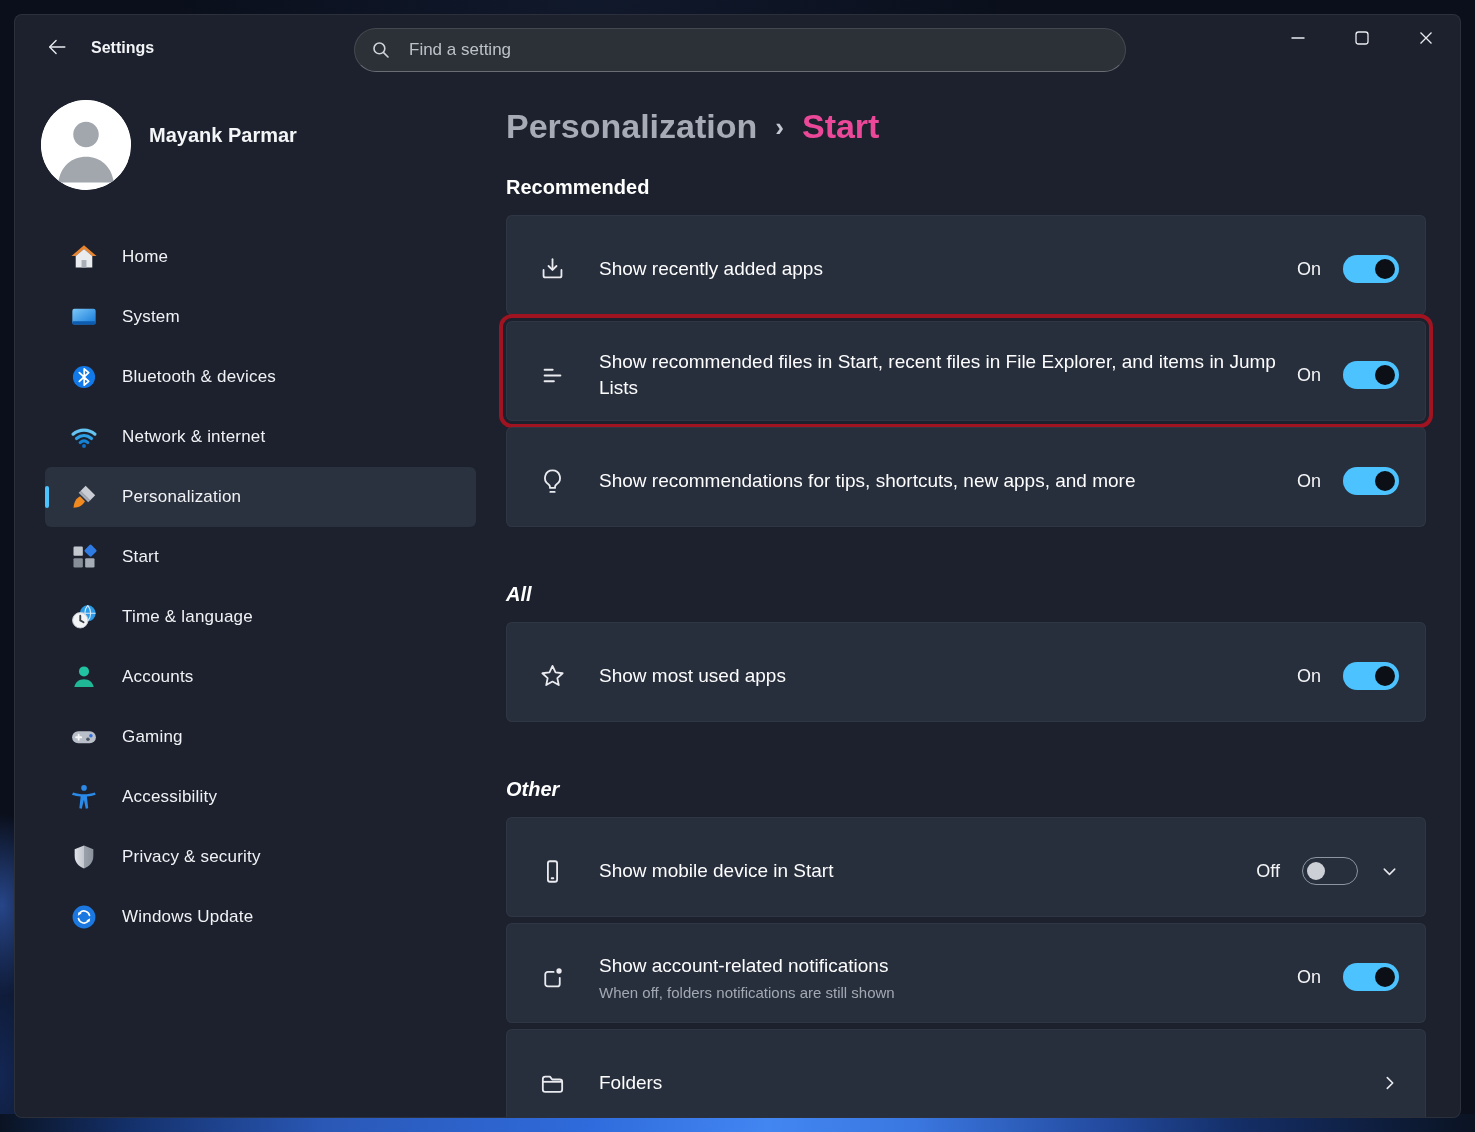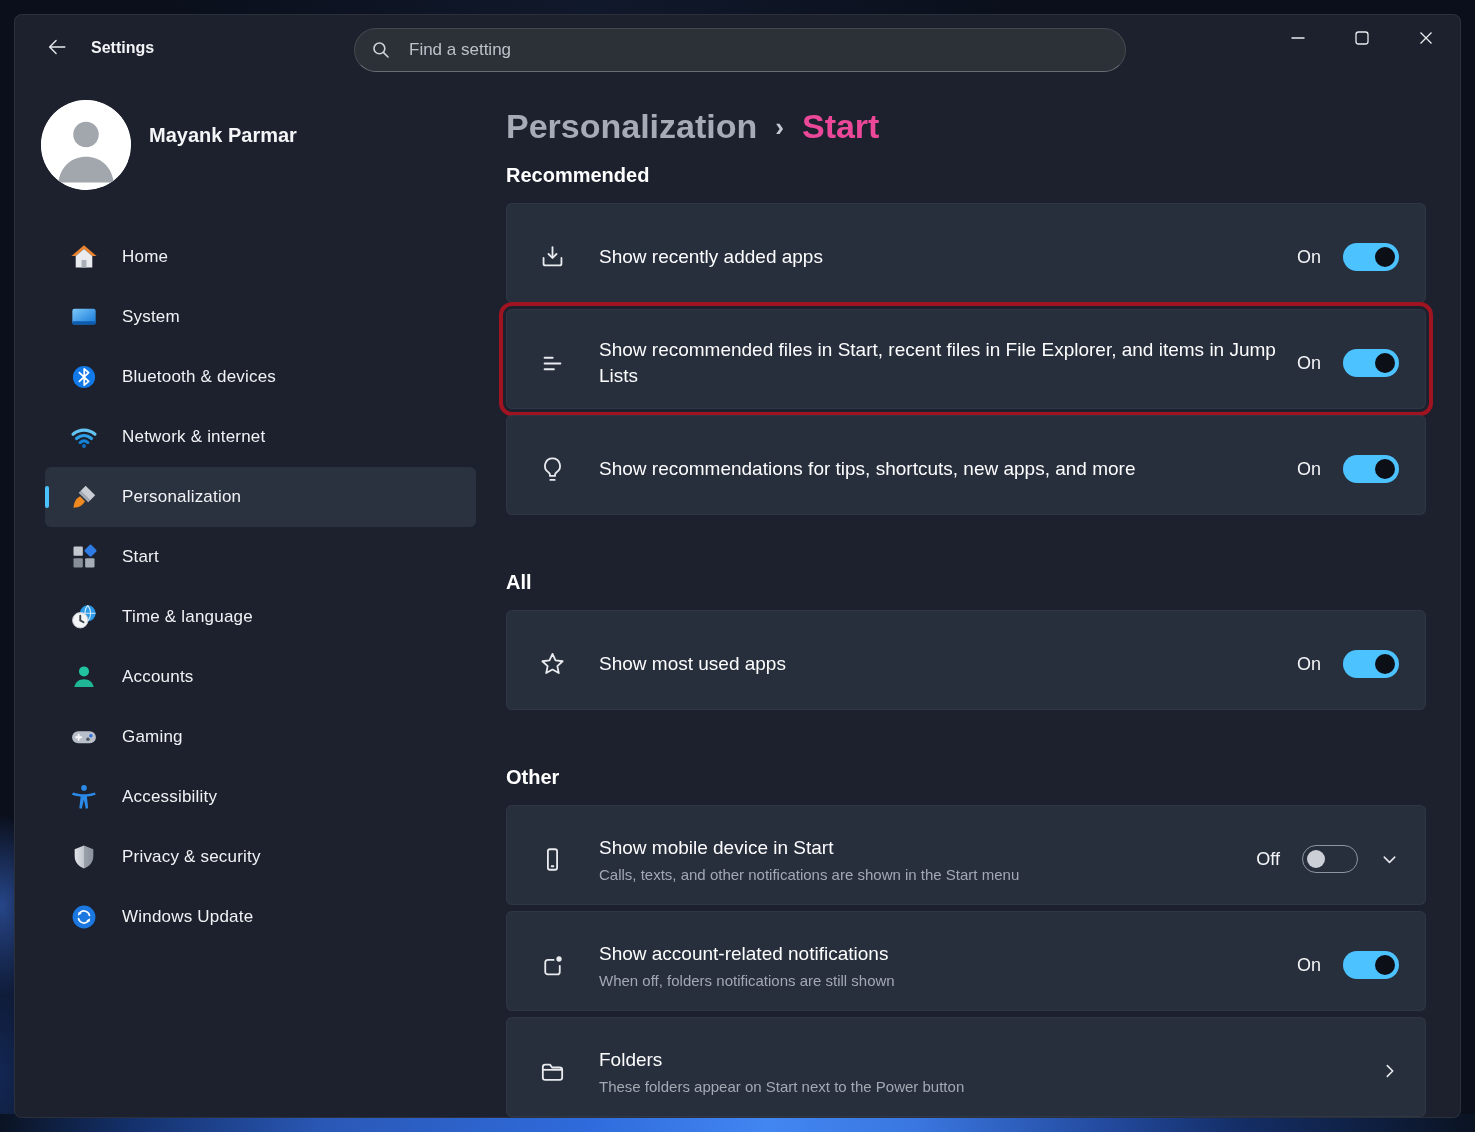--- a/index.html
+++ b/index.html
@@ -45,22 +45,22 @@
   .nav-label{margin-left:22px;font-size:17px;color:#f1f2f5;letter-spacing:.2px;}
   .nav-item.selected{background:#2b323f;}
   .nav-item.selected::before{content:"";position:absolute;left:0;top:19px;width:3.5px;height:22px;border-radius:2px;background:#4cc2ff;}
   
   #main{position:absolute;left:486px;top:70px;right:0;bottom:0;}
   #breadcrumb{margin:22px 0 0 5px;font-size:34px;font-weight:700;display:flex;align-items:baseline;}
   #bc-parent{color:#a6abb6;}
   #bc-sep{color:#c3c7cf;font-size:26px;margin:0 18px;transform:translateY(-2px);}
   #bc-current{color:#ec4899;}
   #sections{margin-left:5px;width:920px;}
-  .sec-h{margin-top:18px;font-size:20px;font-weight:700;color:#fff;}
-  .section + .section .sec-h{margin-top:56px;}
+  .sec-h{margin-top:30px;font-size:20px;font-weight:700;color:#fff;}
+  .section + .section .sec-h{margin-top:56px;font-style:italic;}
   .cards{margin-top:16px;display:flex;flex-direction:column;gap:6px;}
   .card{position:relative;box-sizing:border-box;min-height:100px;background:#272e3c;
     border:1px solid rgba(255,255,255,.045);border-radius:6px;
     display:flex;align-items:center;padding:8px 26px 0 28px;}
   .card.hl{outline:4px solid #a01320;outline-offset:3px;}
   .card .cicon{width:34px;flex:0 0 34px;display:grid;place-items:center;margin-right:30px;}
   .card .cicon svg{width:29px;height:29px;display:block;}
   .card .text{flex:1;max-width:680px;}
   .card .title{font-size:19px;color:#fdfdfe;line-height:1.38;}
   .card .sub{font-size:15px;color:#a3a9b3;margin-top:5px;}
@@ -358,21 +358,20 @@
           <div class="cards">
             <div class="card">
               <span class="cicon">
                 <svg viewBox="0 0 24 24" fill="none" stroke="#e9ebef" stroke-width="1.5" stroke-linecap="round">
                   <rect x="8.2" y="3.5" width="7.6" height="17" rx="1.7"></rect>
                   <path d="M11.3 17.6h1.4"></path>
                 </svg>
               </span>
               <div class="text">
                 <div class="title">Show mobile device in Start</div>
-                <div class="sub">Calls, texts, and other notifications are shown in the Start menu</div>
               </div>
               <div class="right">
                 <span class="state">Off</span>
                 <div class="toggle off">
                   <div class="knob"></div>
                 </div>
                 <span class="chev">
                   <svg width="19" height="19" viewBox="0 0 20 20" fill="none" stroke="#e6e8ec" stroke-width="1.6" stroke-linecap="round" stroke-linejoin="round">
                     <path d="M4.5 7.5 10 13l5.5-5.5"></path>
                   </svg>
@@ -399,21 +398,20 @@
             </div>
             <div class="card">
               <span class="cicon">
                 <svg viewBox="0 0 24 24" fill="none" stroke="#e9ebef" stroke-width="1.5" stroke-linejoin="round">
                   <path d="M4 8.3V17a2 2 0 0 0 2 2h12a2 2 0 0 0 2-2v-6.3a2 2 0 0 0-2-2h-6.3L9.9 6.3H6a2 2 0 0 0-2 2z"></path>
                   <path d="M4 10.6h16"></path>
                 </svg>
               </span>
               <div class="text">
                 <div class="title">Folders</div>
-                <div class="sub">These folders appear on Start next to the Power button</div>
               </div>
               <div class="right">
                 <span class="chev only">
                   <svg width="18" height="18" viewBox="0 0 20 20" fill="none" stroke="#e6e8ec" stroke-width="1.8" stroke-linecap="round" stroke-linejoin="round">
                     <path d="M7 4l6 6-6 6"></path>
                   </svg>
                 </span>
               </div>
             </div>
           </div>

